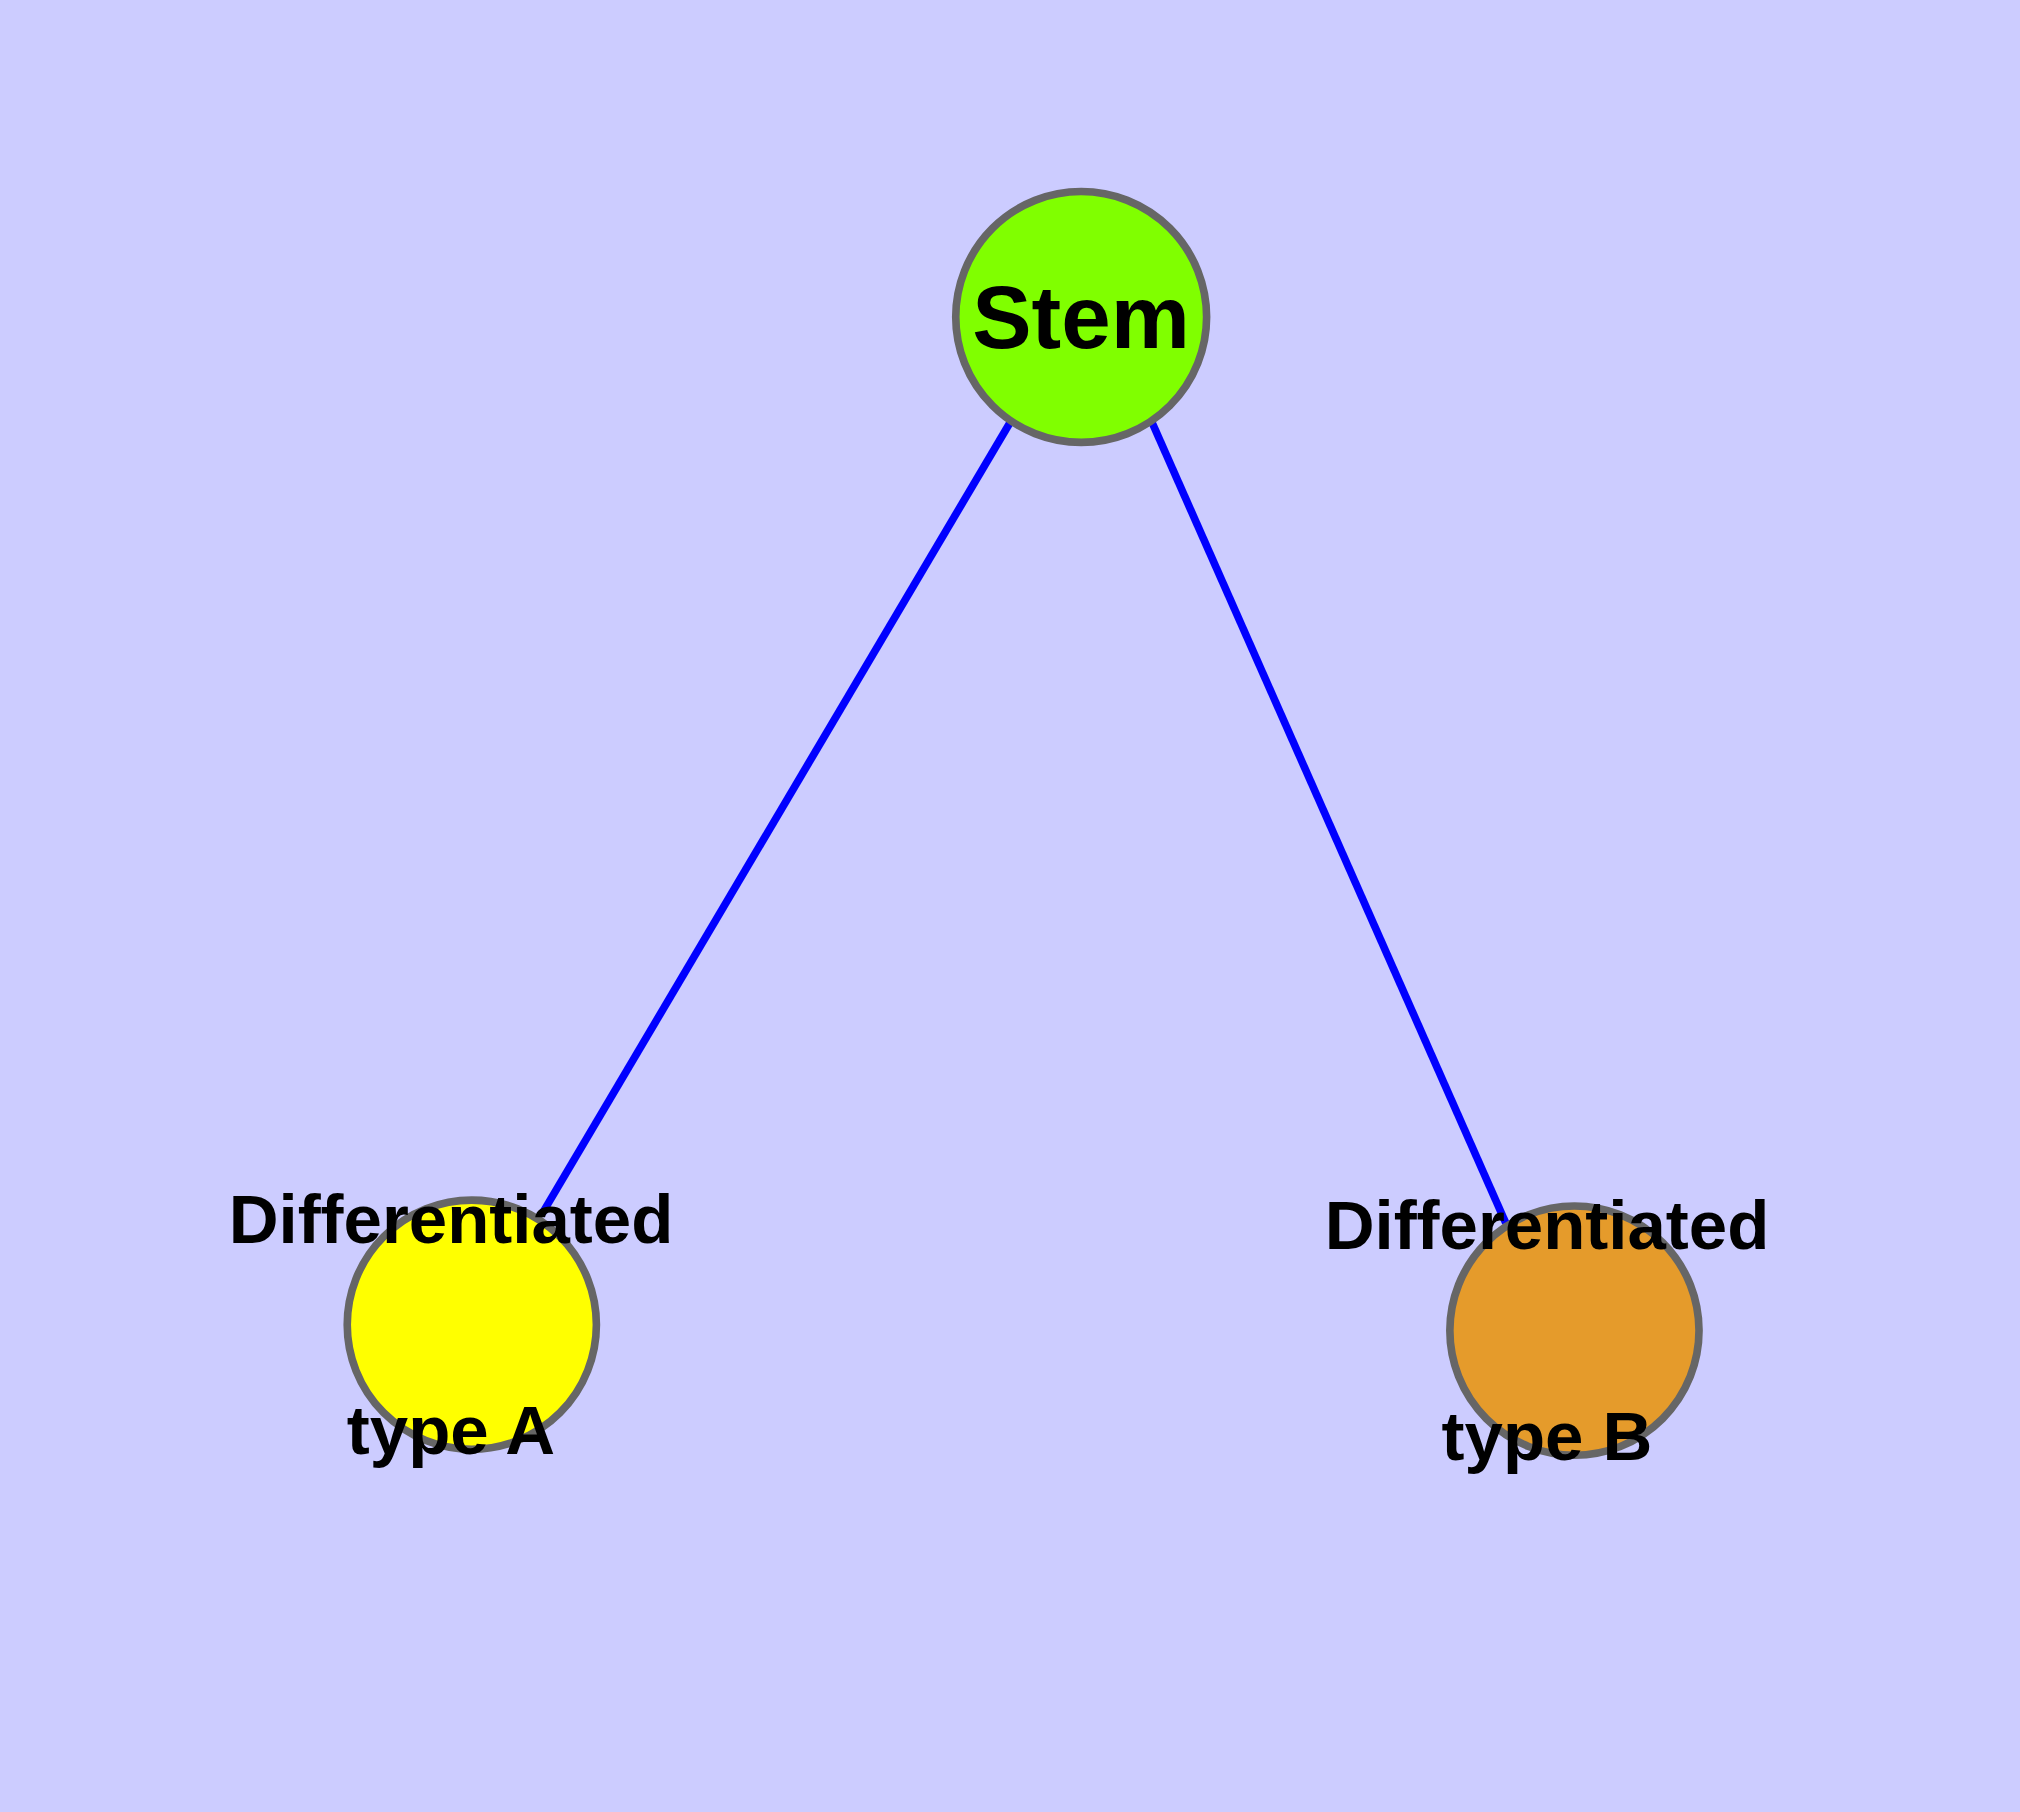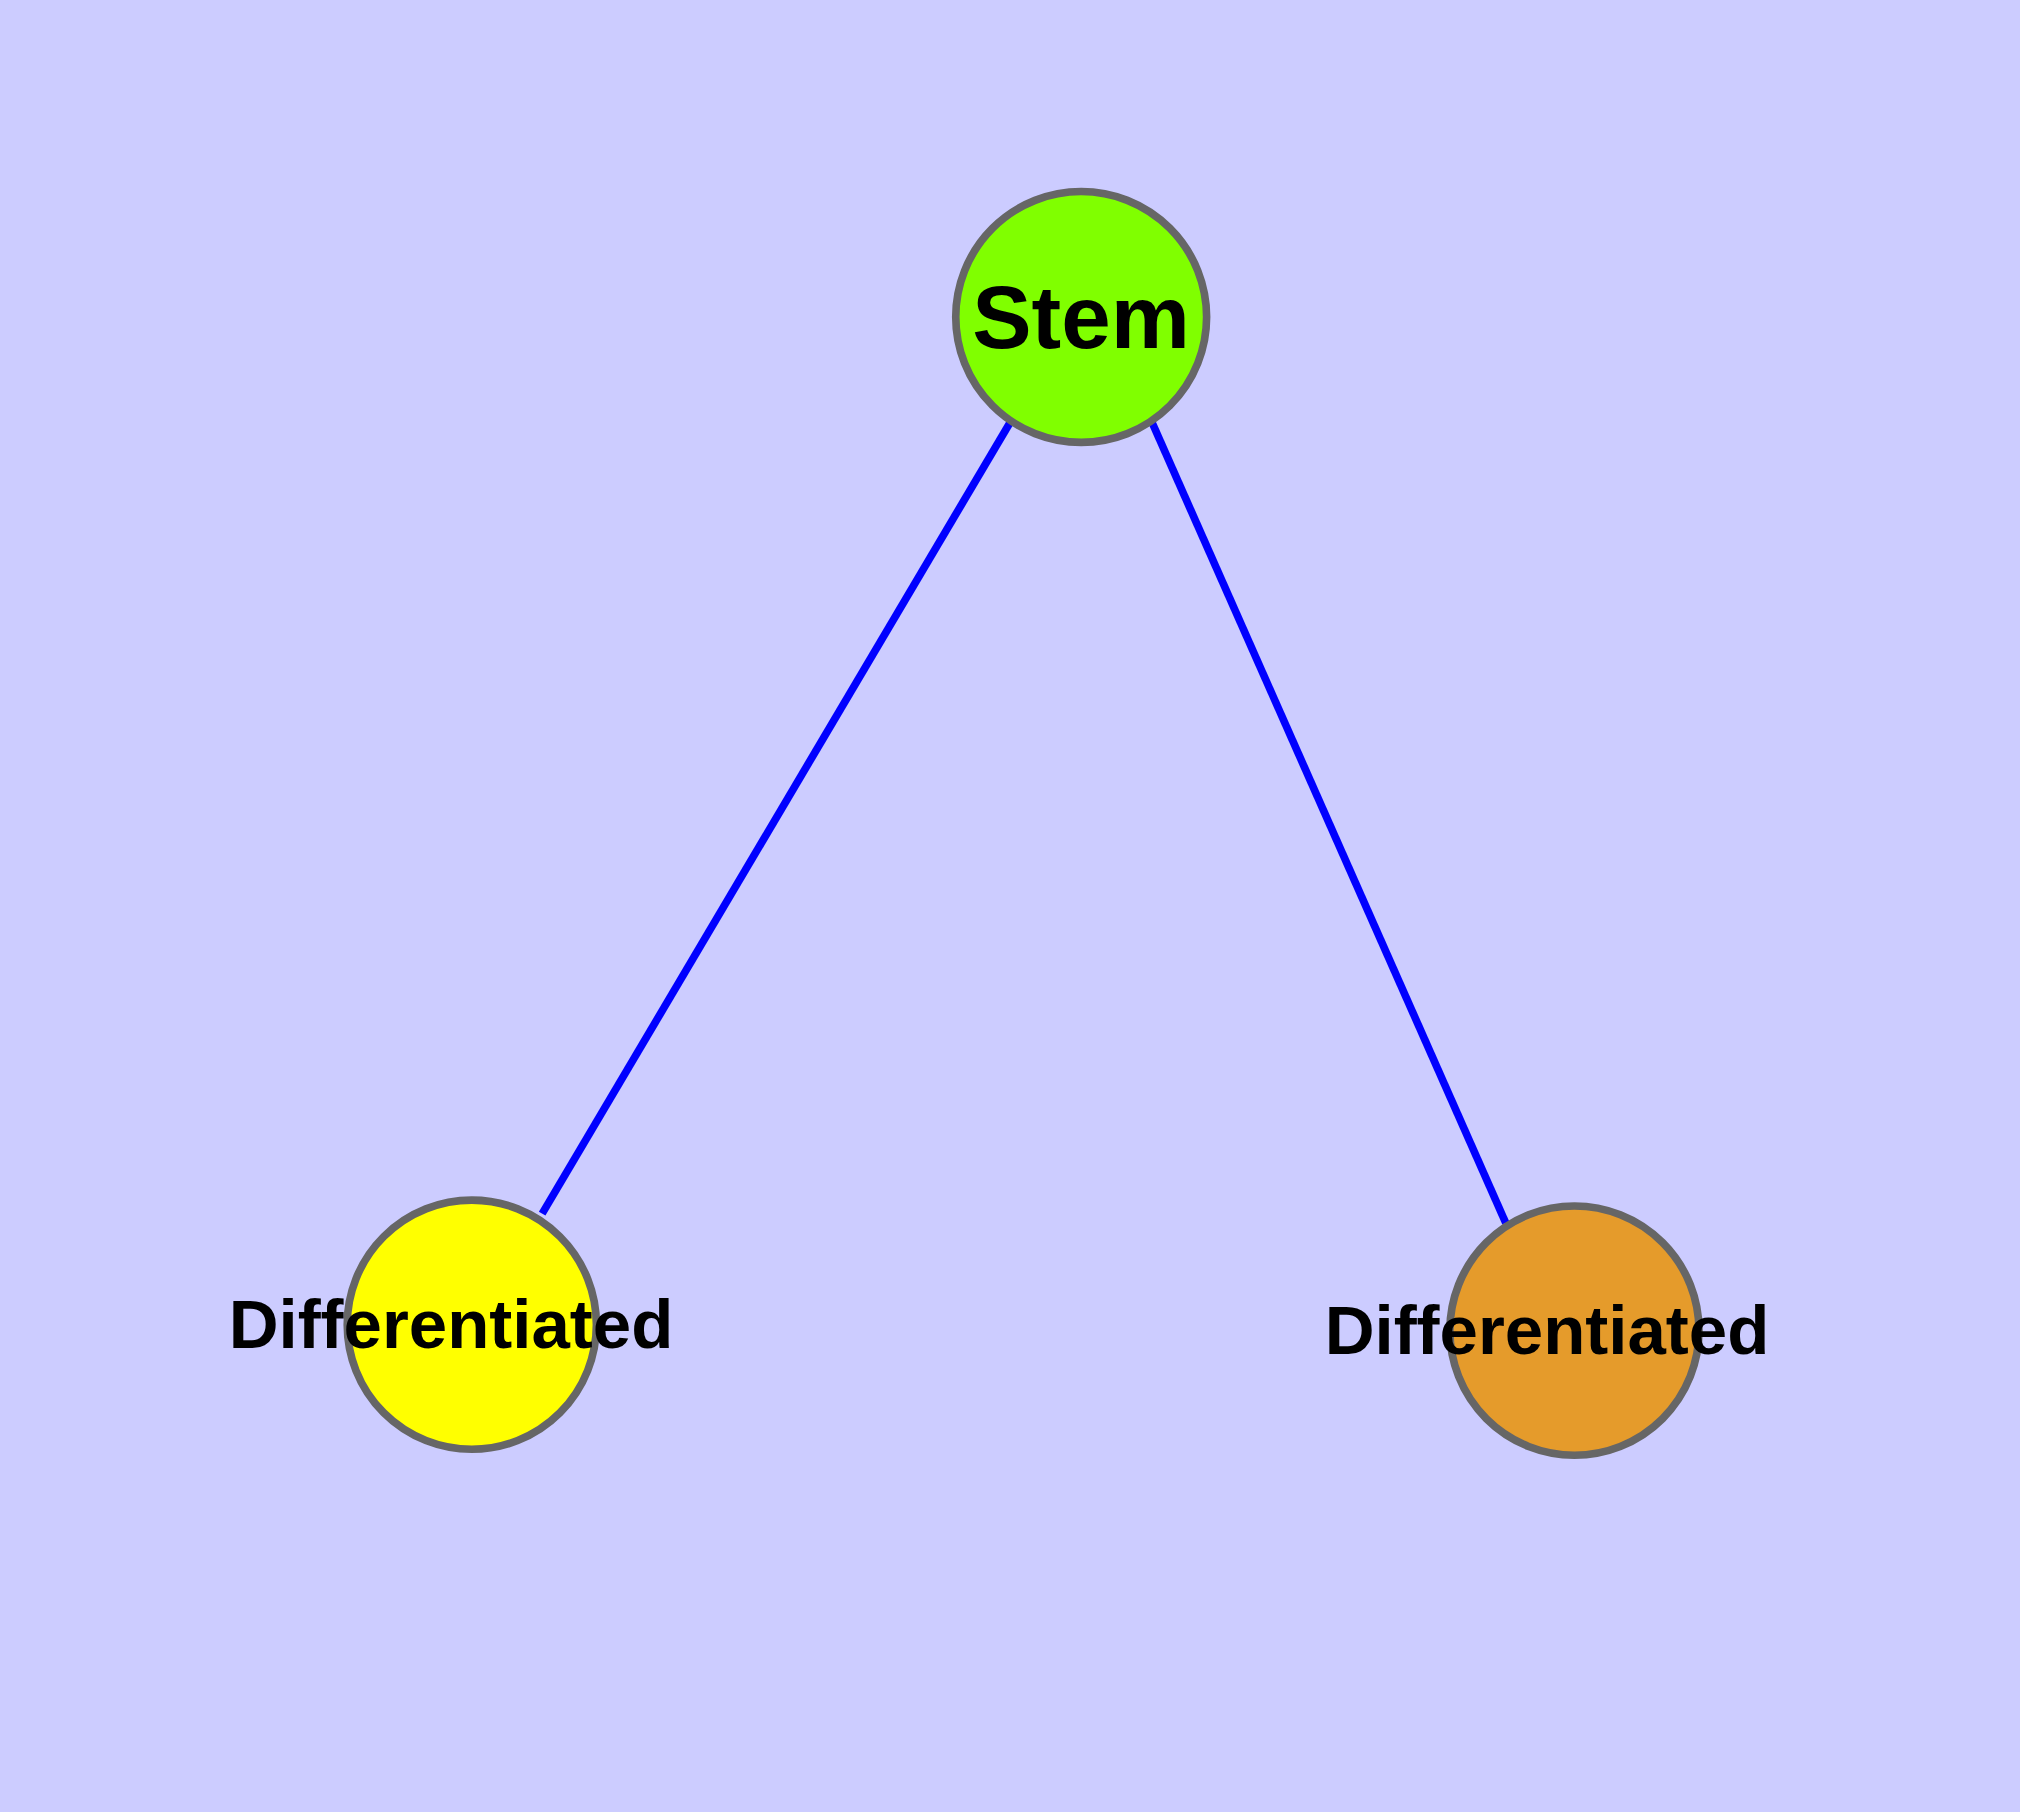--- a/index.html
+++ b/index.html
@@ -57,20 +57,22 @@
       <circle id="node-2" cx="1822" cy="1570" r="147" fill="#e59b2b" stroke="#666666" stroke-width="9"></circle>
     </g>
   </svg>
 
   <div id="label-0" class="node-label node-label-root" style="left: 1051px; top: 317px;">
     <div>Stem</div>
   </div>
 
   <div id="label-1" class="node-label node-label-leaf" style="left: 421px; top: 1325px;">
     <div>Differentiated</div>
+    <div>type A</div>
   </div>
 
   <div id="label-2" class="node-label node-label-leaf" style="left: 1517px; top: 1331px;">
     <div>Differentiated</div>
+    <div>type B</div>
   </div>
 
 </div>
 
 
 </body></html>

